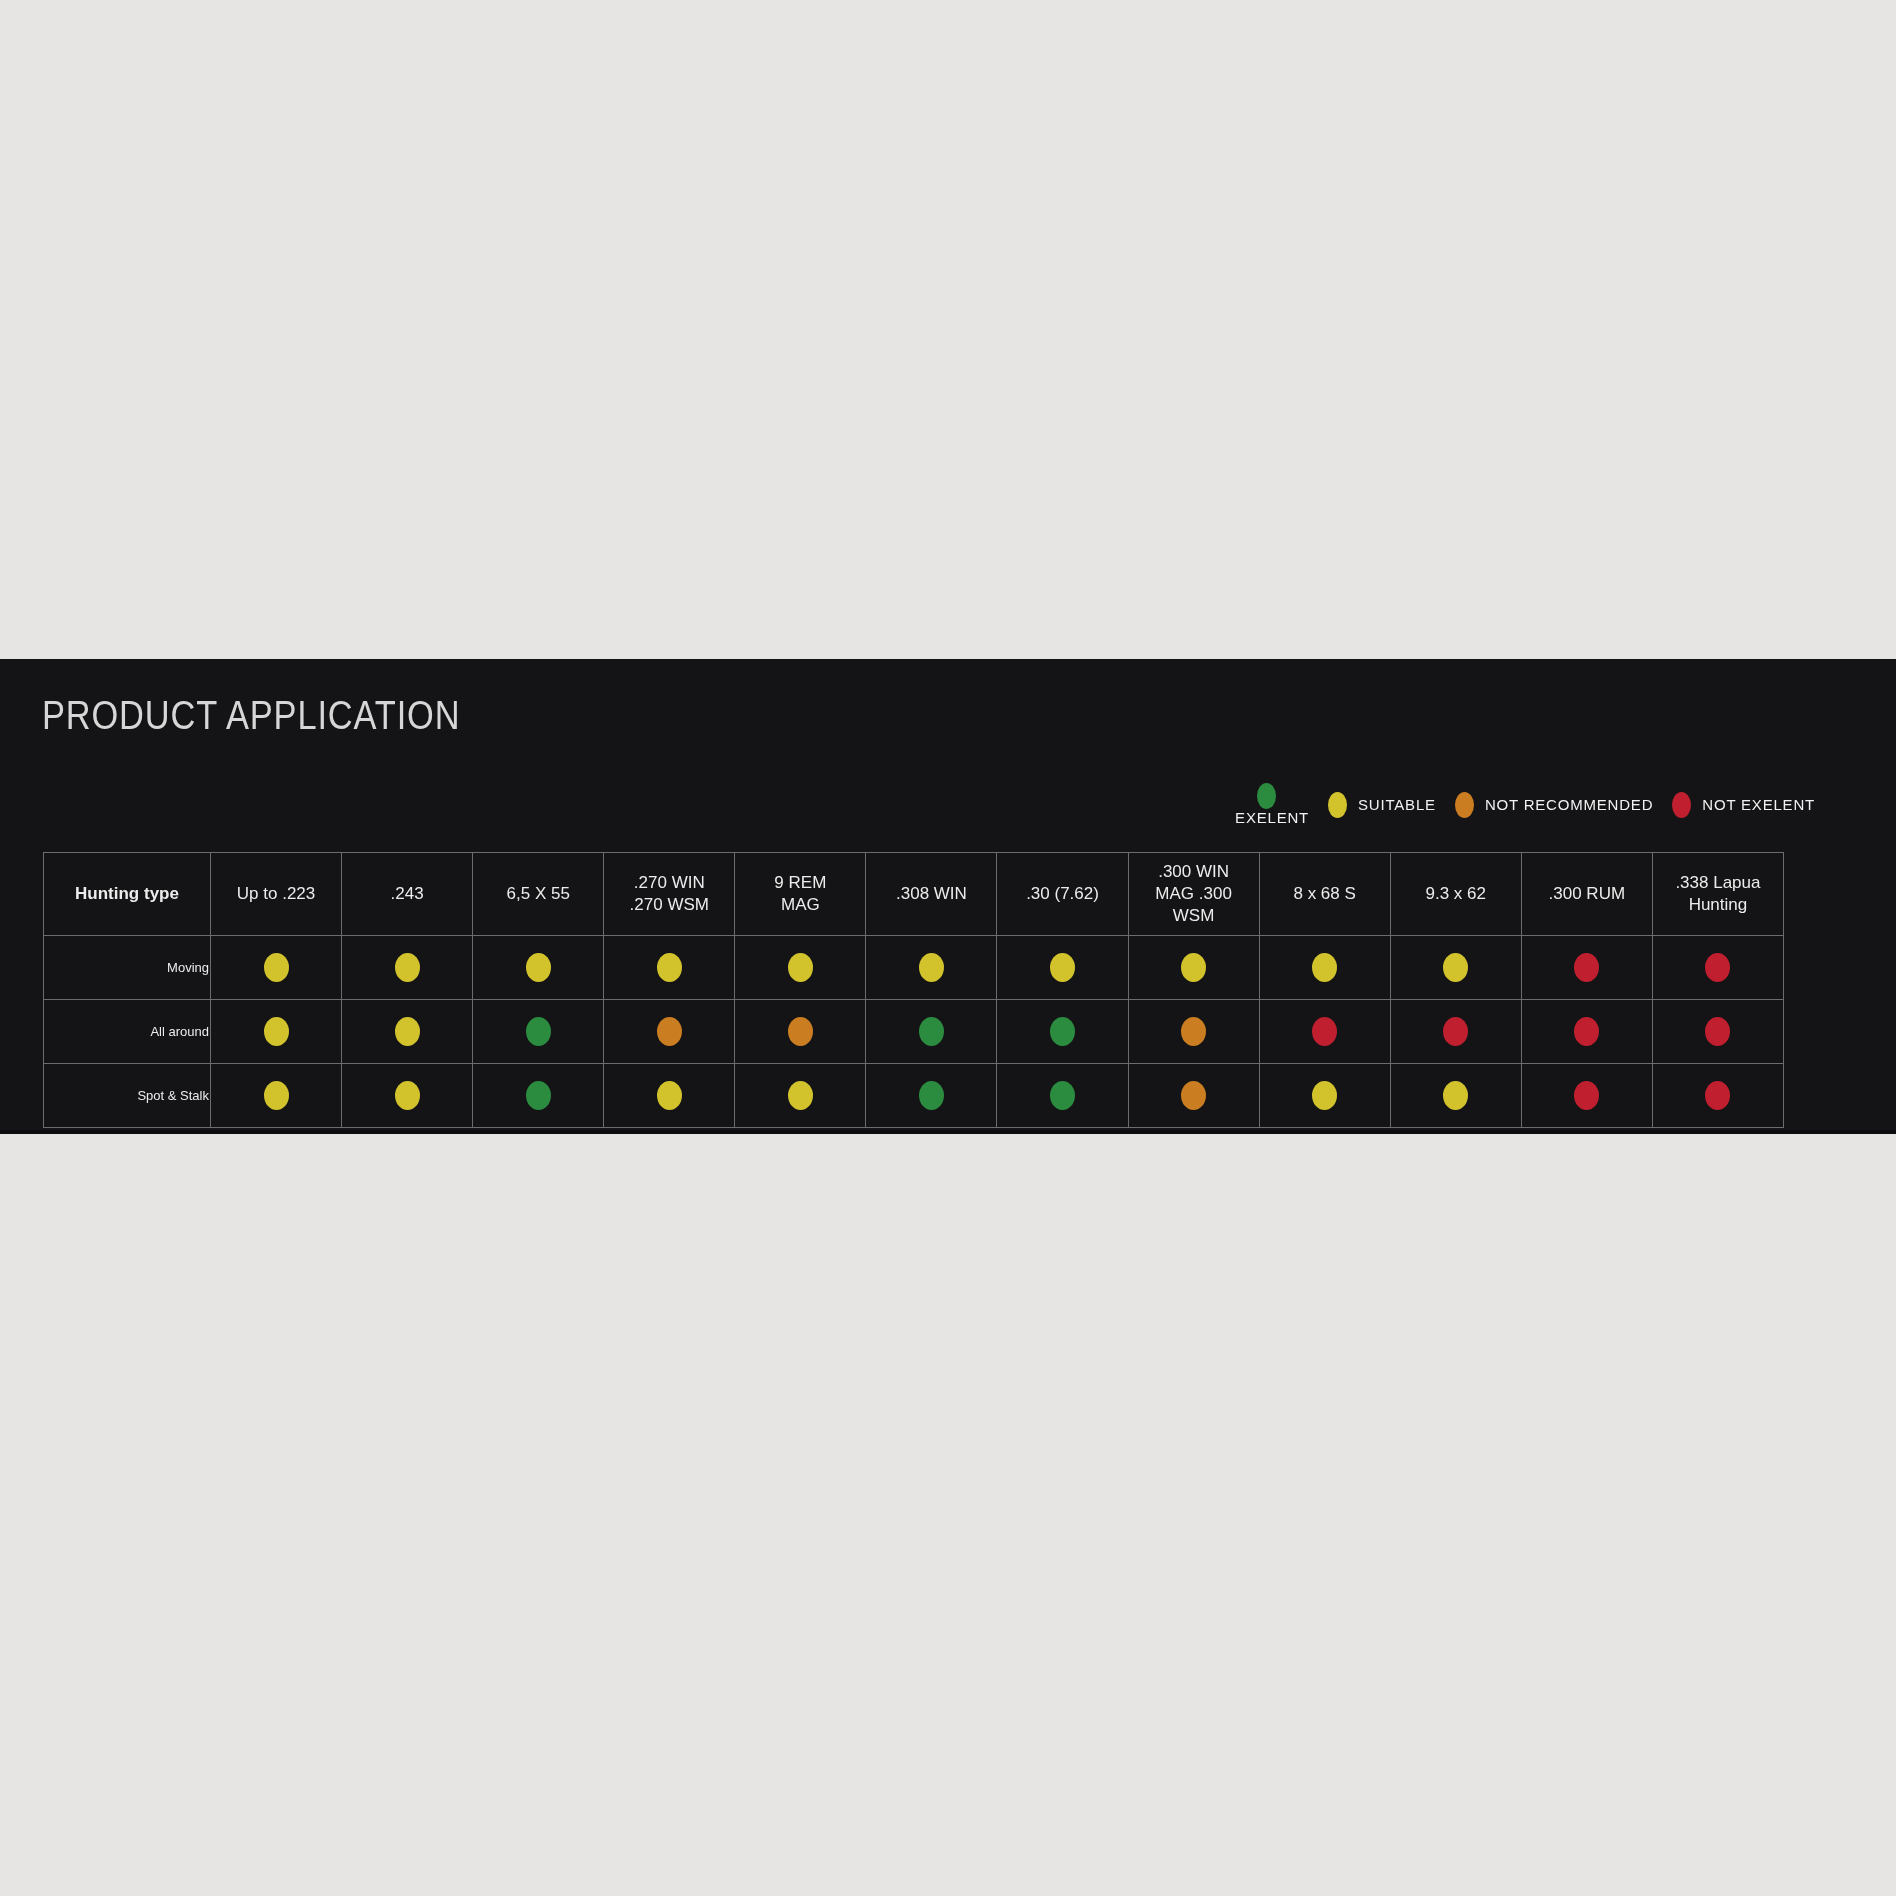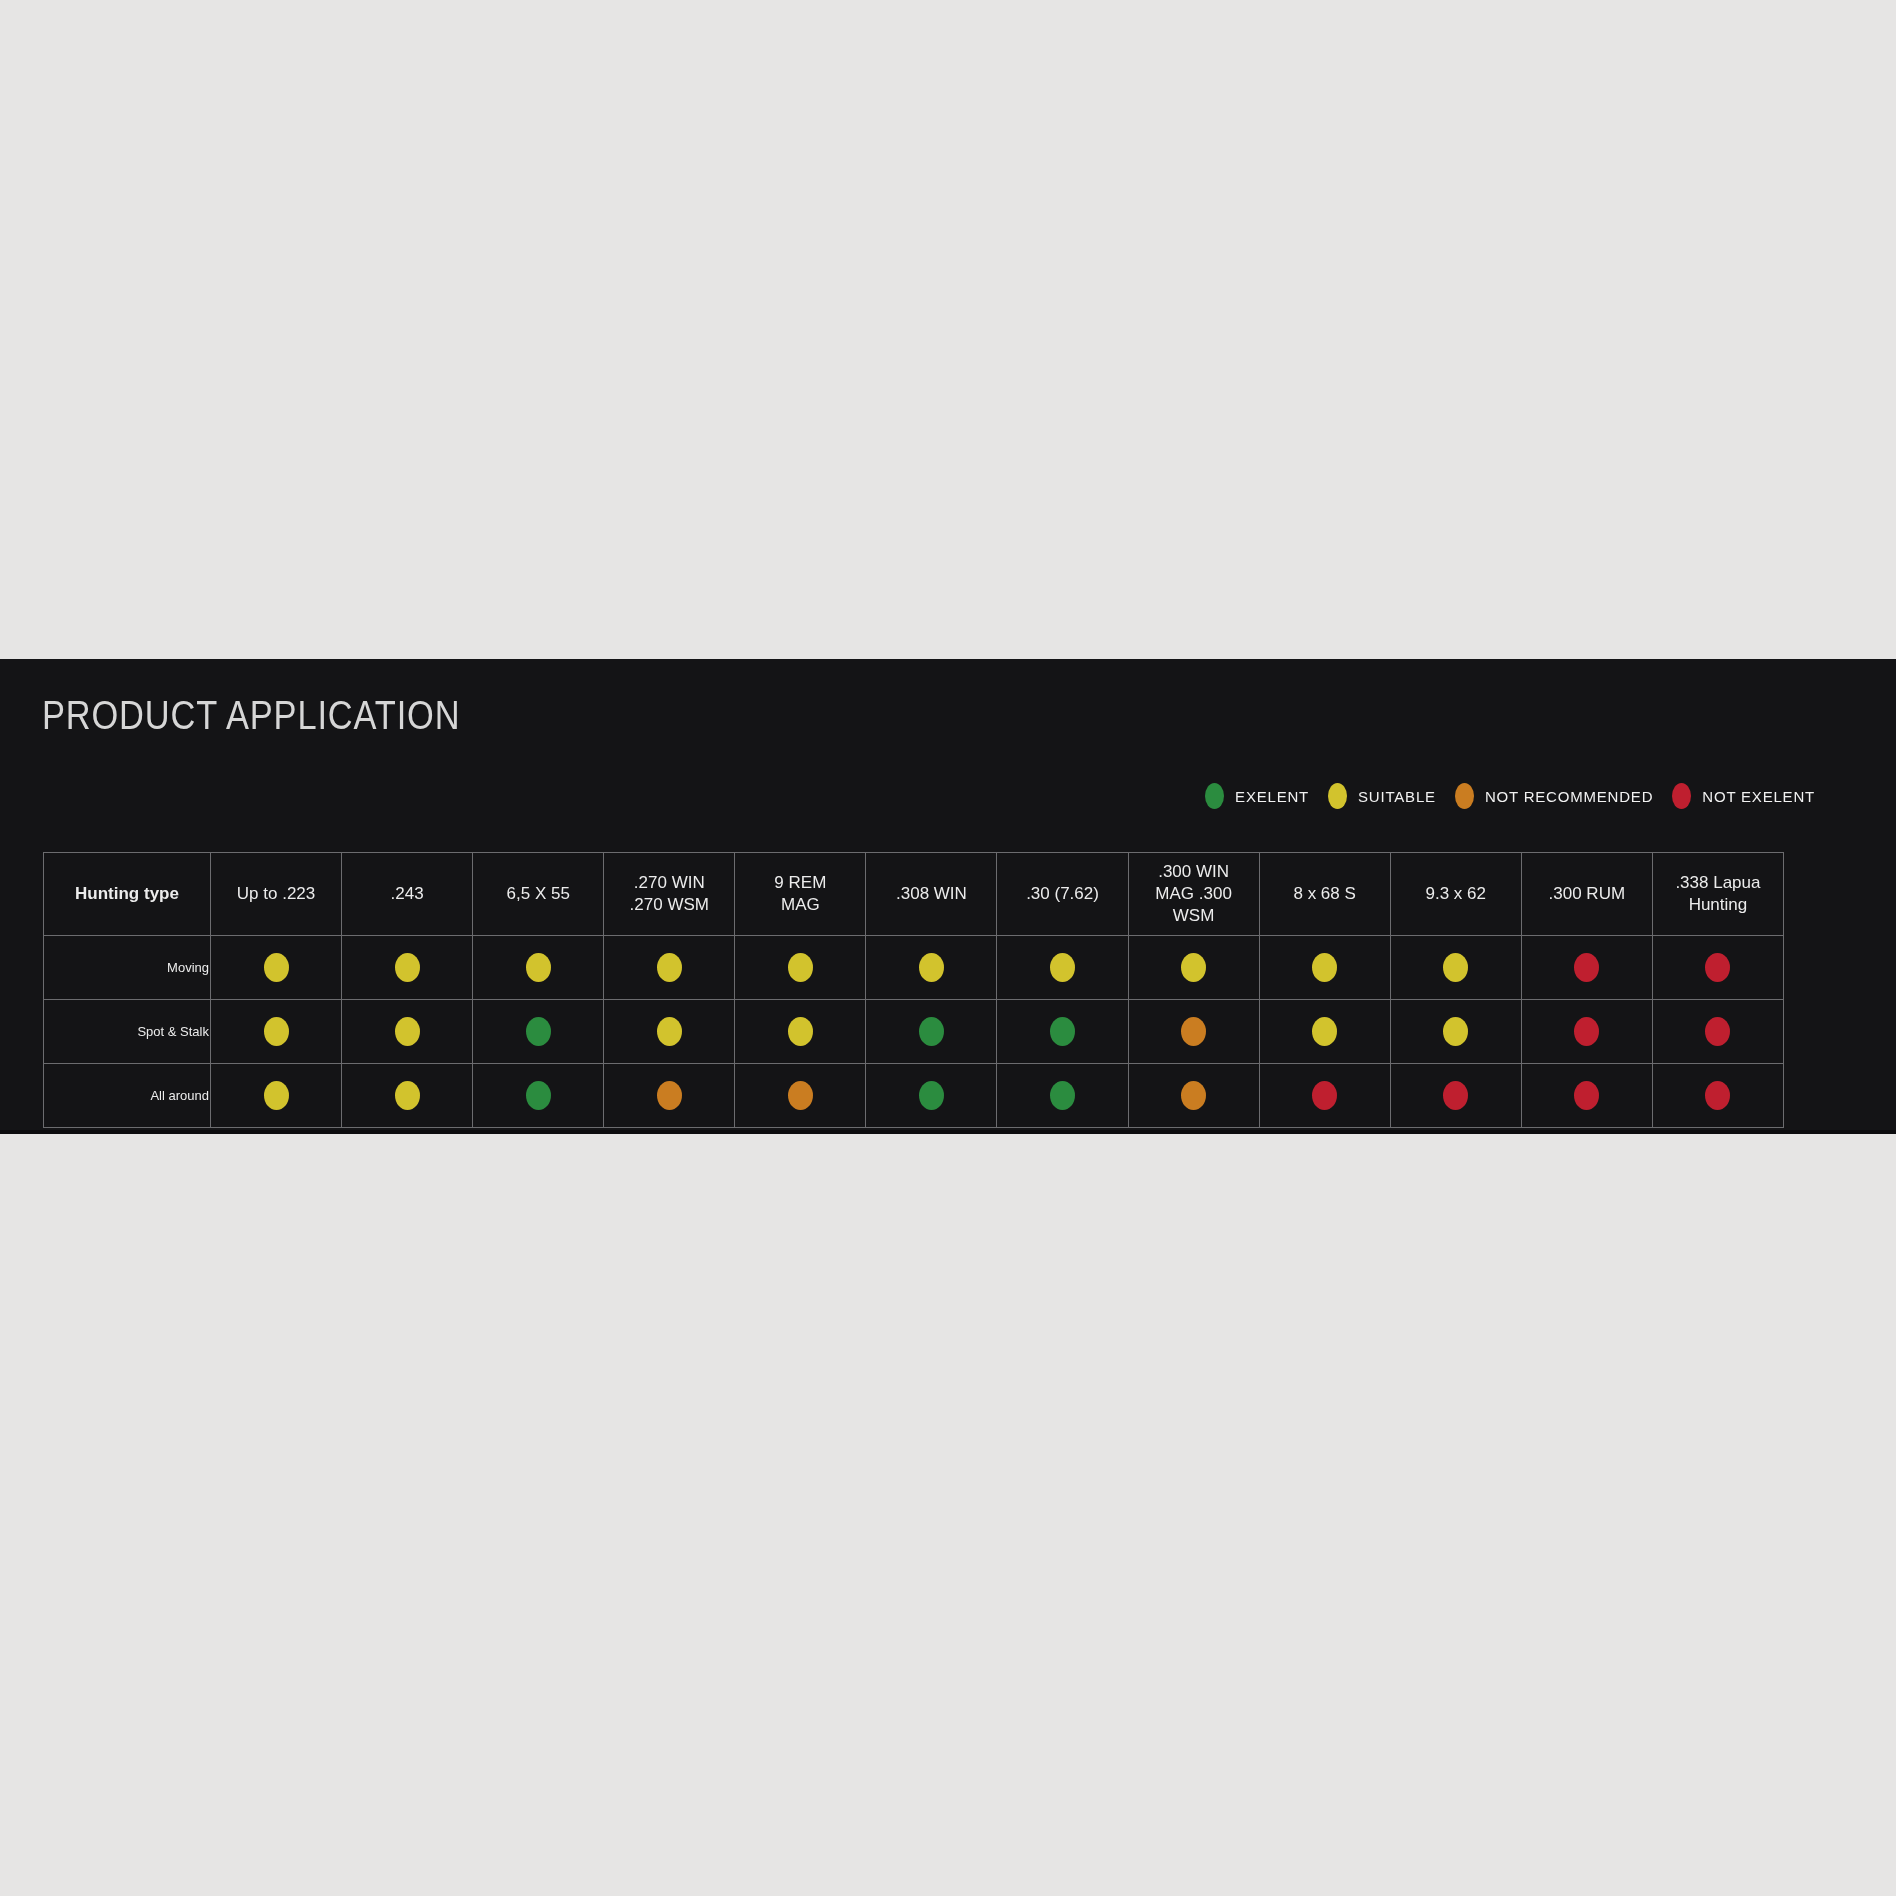--- a/index.html
+++ b/index.html
@@ -21,21 +21,21 @@
     position: absolute; left: 42px; top: 36px; margin: 0;
     font-size: 40px; font-weight: 400; line-height: 1;
     color: #d6d6d6; letter-spacing: 1px; white-space: nowrap;
     transform: scaleX(0.86); transform-origin: left top;
   }
   .legend {
     position: absolute; top: 124px; right: 81px;
     display: flex; align-items: center;
   }
   .legend-item { display: flex; align-items: center; margin-left: 19px; }
-  .legend-item:first-child { margin-left: 0; }
+  .legend-item:first-child { margin-left: 0; flex-direction: column; }
   .legend-dot {
     width: 19px; height: 26px; border-radius: 50%;
     margin-right: 11px; flex: none;
   }
   .legend-label {
     font-size: 15px; letter-spacing: 0.8px;
     color: #f2f2f2; white-space: nowrap;
   }
   .app-table {
     position: absolute; left: 43px; top: 193px;
@@ -138,20 +138,59 @@
             <div class="dot" style="background: rgb(210, 195, 45);"></div>
           </td>
           <td>
             <div class="dot" style="background: rgb(191, 31, 47);"></div>
           </td>
           <td>
             <div class="dot" style="background: rgb(191, 31, 47);"></div>
           </td>
         </tr>
         <tr>
+          <th>All around</th>
+          <td>
+            <div class="dot" style="background: rgb(210, 195, 45);"></div>
+          </td>
+          <td>
+            <div class="dot" style="background: rgb(210, 195, 45);"></div>
+          </td>
+          <td>
+            <div class="dot" style="background: rgb(43, 140, 63);"></div>
+          </td>
+          <td>
+            <div class="dot" style="background: rgb(202, 125, 33);"></div>
+          </td>
+          <td>
+            <div class="dot" style="background: rgb(202, 125, 33);"></div>
+          </td>
+          <td>
+            <div class="dot" style="background: rgb(43, 140, 63);"></div>
+          </td>
+          <td>
+            <div class="dot" style="background: rgb(43, 140, 63);"></div>
+          </td>
+          <td>
+            <div class="dot" style="background: rgb(202, 125, 33);"></div>
+          </td>
+          <td>
+            <div class="dot" style="background: rgb(191, 31, 47);"></div>
+          </td>
+          <td>
+            <div class="dot" style="background: rgb(191, 31, 47);"></div>
+          </td>
+          <td>
+            <div class="dot" style="background: rgb(191, 31, 47);"></div>
+          </td>
+          <td>
+            <div class="dot" style="background: rgb(191, 31, 47);"></div>
+          </td>
+        </tr>
+        <tr>
           <th>Spot &amp; Stalk</th>
           <td>
             <div class="dot" style="background: rgb(210, 195, 45);"></div>
           </td>
           <td>
             <div class="dot" style="background: rgb(210, 195, 45);"></div>
           </td>
           <td>
             <div class="dot" style="background: rgb(43, 140, 63);"></div>
           </td>
@@ -168,59 +207,20 @@
             <div class="dot" style="background: rgb(43, 140, 63);"></div>
           </td>
           <td>
             <div class="dot" style="background: rgb(202, 125, 33);"></div>
           </td>
           <td>
             <div class="dot" style="background: rgb(210, 195, 45);"></div>
           </td>
           <td>
             <div class="dot" style="background: rgb(210, 195, 45);"></div>
-          </td>
-          <td>
-            <div class="dot" style="background: rgb(191, 31, 47);"></div>
-          </td>
-          <td>
-            <div class="dot" style="background: rgb(191, 31, 47);"></div>
-          </td>
-        </tr>
-        <tr>
-          <th>All around</th>
-          <td>
-            <div class="dot" style="background: rgb(210, 195, 45);"></div>
-          </td>
-          <td>
-            <div class="dot" style="background: rgb(210, 195, 45);"></div>
-          </td>
-          <td>
-            <div class="dot" style="background: rgb(43, 140, 63);"></div>
-          </td>
-          <td>
-            <div class="dot" style="background: rgb(202, 125, 33);"></div>
-          </td>
-          <td>
-            <div class="dot" style="background: rgb(202, 125, 33);"></div>
-          </td>
-          <td>
-            <div class="dot" style="background: rgb(43, 140, 63);"></div>
-          </td>
-          <td>
-            <div class="dot" style="background: rgb(43, 140, 63);"></div>
-          </td>
-          <td>
-            <div class="dot" style="background: rgb(202, 125, 33);"></div>
-          </td>
-          <td>
-            <div class="dot" style="background: rgb(191, 31, 47);"></div>
-          </td>
-          <td>
-            <div class="dot" style="background: rgb(191, 31, 47);"></div>
           </td>
           <td>
             <div class="dot" style="background: rgb(191, 31, 47);"></div>
           </td>
           <td>
             <div class="dot" style="background: rgb(191, 31, 47);"></div>
           </td>
         </tr>
       </tbody>
   </table>

